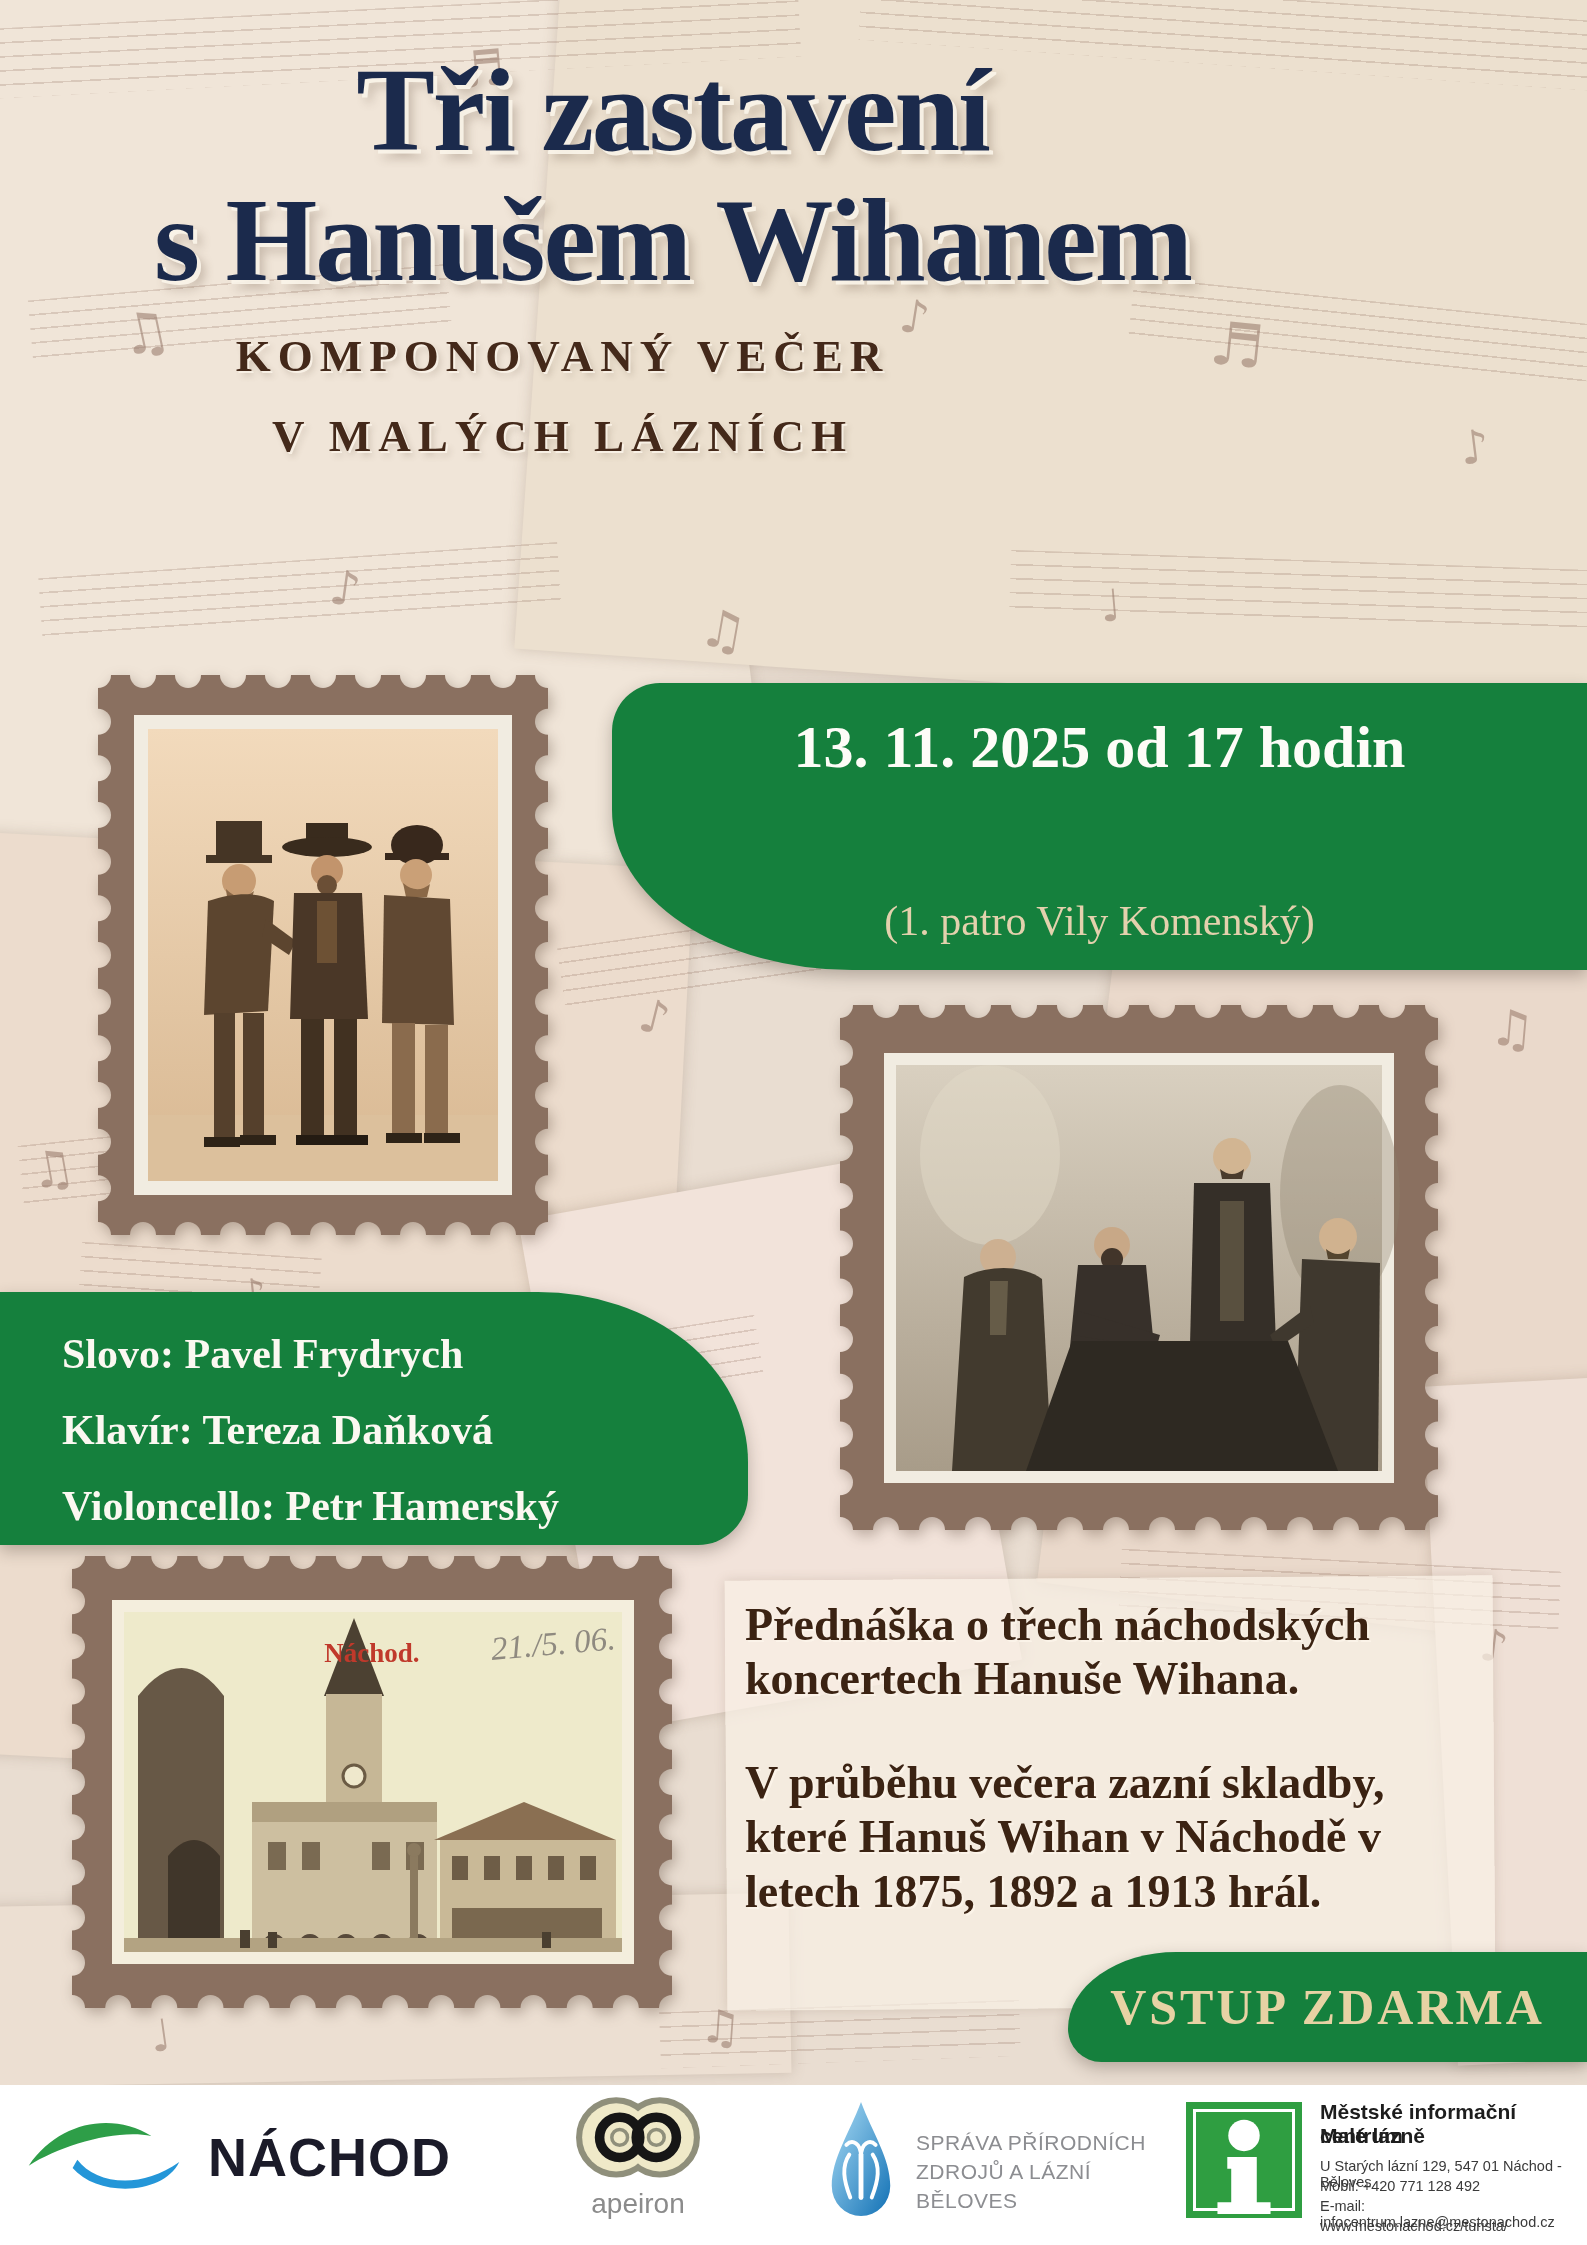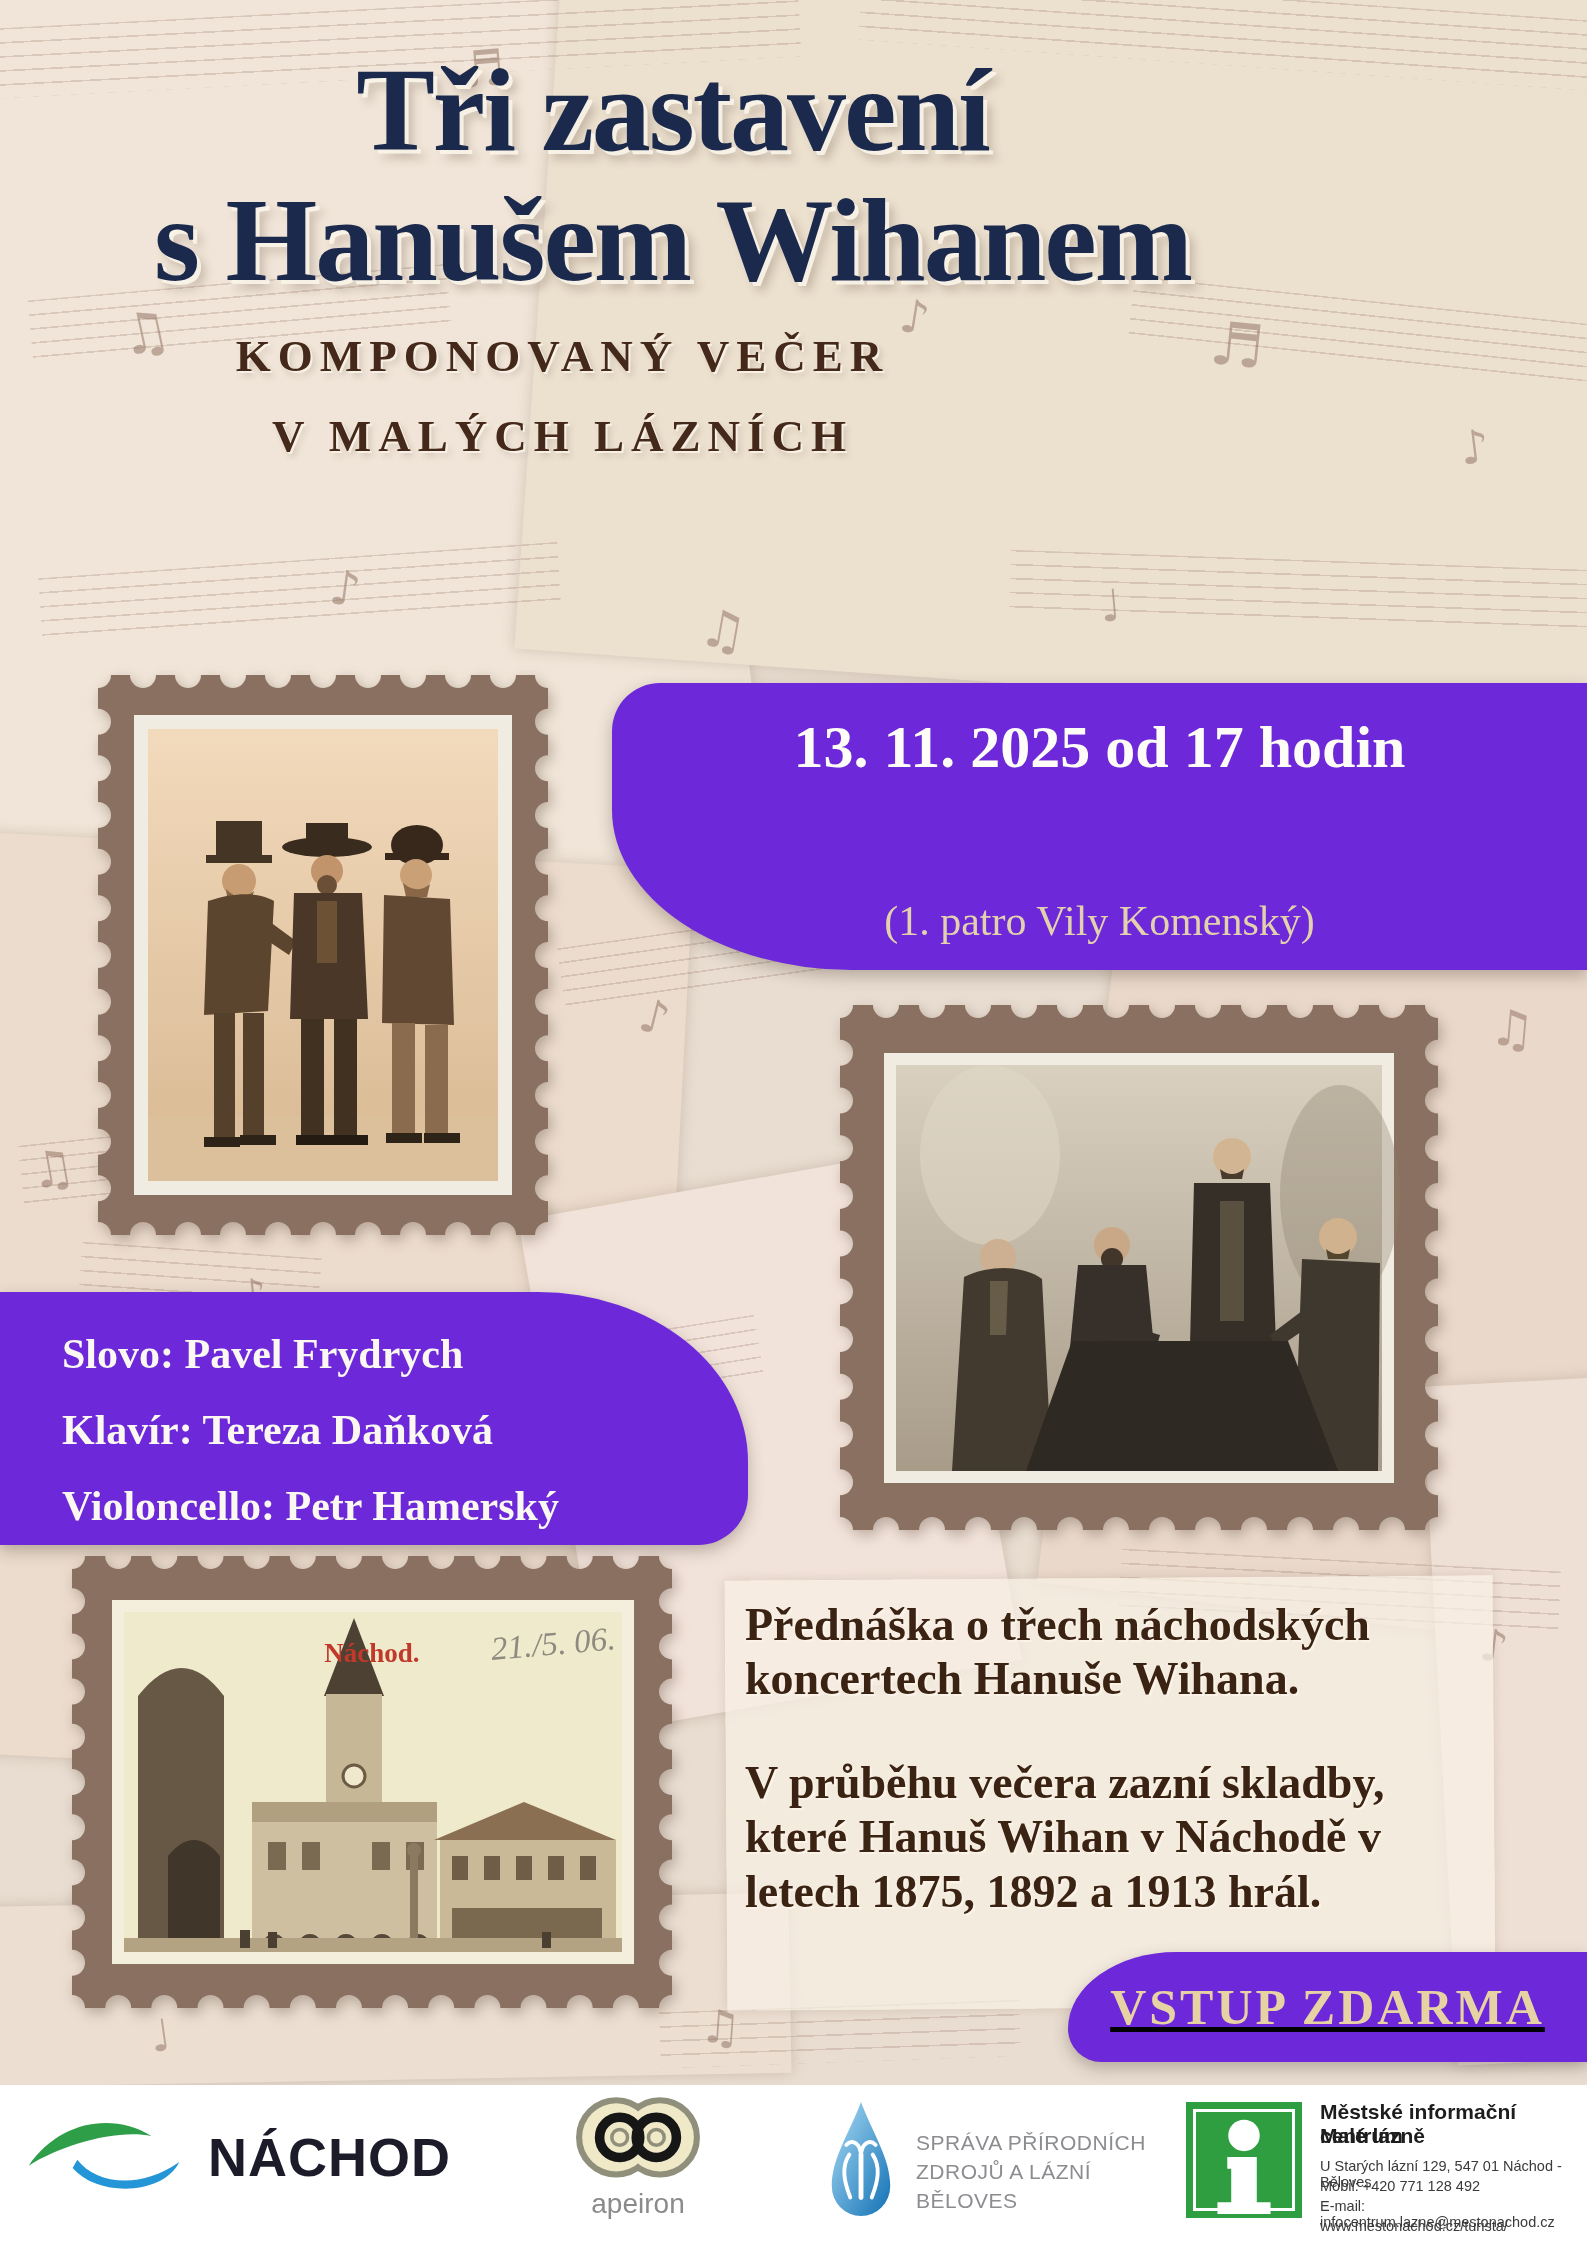--- a/index.html
+++ b/index.html
@@ -12,21 +12,21 @@
          rgba(150,118,102,.48) 0 1.6px, transparent 1.6px 14px);opacity:.55;}
   .note{position:absolute;color:rgba(148,116,102,.55);font-family:"DejaVu Sans",sans-serif;}
   
   .title-line{position:absolute;left:0;width:1345px;text-align:center;font-weight:bold;
       color:#1b2a4c;font-size:118px;line-height:1;letter-spacing:-2px;
       text-shadow:4px 4px 0 rgba(251,245,234,.9), 8px 9px 10px rgba(100,78,62,.28);}
   .subtitle-line{position:absolute;left:0;width:1125px;text-align:center;font-weight:bold;
       color:#44291a;font-size:45px;letter-spacing:7px;
       text-shadow:2px 2px 0 rgba(251,245,234,.85), 4px 5px 6px rgba(100,78,62,.2);}
   
-  .navy{position:absolute;background:#6d28d9;box-shadow:0 6px 16px rgba(60,45,35,.3);text-decoration:underline;}
+  .navy{position:absolute;background:#15803d;box-shadow:0 6px 16px rgba(60,45,35,.3);}
   .date-block{left:612px;top:683px;width:975px;height:287px;
       border-radius:48px 0 0 240px / 48px 0 0 160px;text-align:center;}
   .date-line1{position:absolute;top:30px;left:0;width:100%;font-size:60px;font-weight:bold;color:#fdfcf7;}
   .date-line2{position:absolute;top:142px;left:0;width:100%;font-size:46px;font-weight:bold;color:#e5d0a4;}
   .date-line3{position:absolute;top:214px;left:0;width:100%;font-size:42px;color:#e3d1ad;}
   .names-block{left:0;top:1292px;width:748px;height:253px;
       border-radius:0 210px 50px 0 / 0 170px 50px 0;}
   .names-inner{position:absolute;left:48px;top:24px;margin-left:14px;}
   .name-line{font-size:42px;font-weight:bold;color:#fbf8f1;line-height:76px;white-space:nowrap;}
   .vstup-block{left:1068px;top:1952px;width:519px;height:110px;

